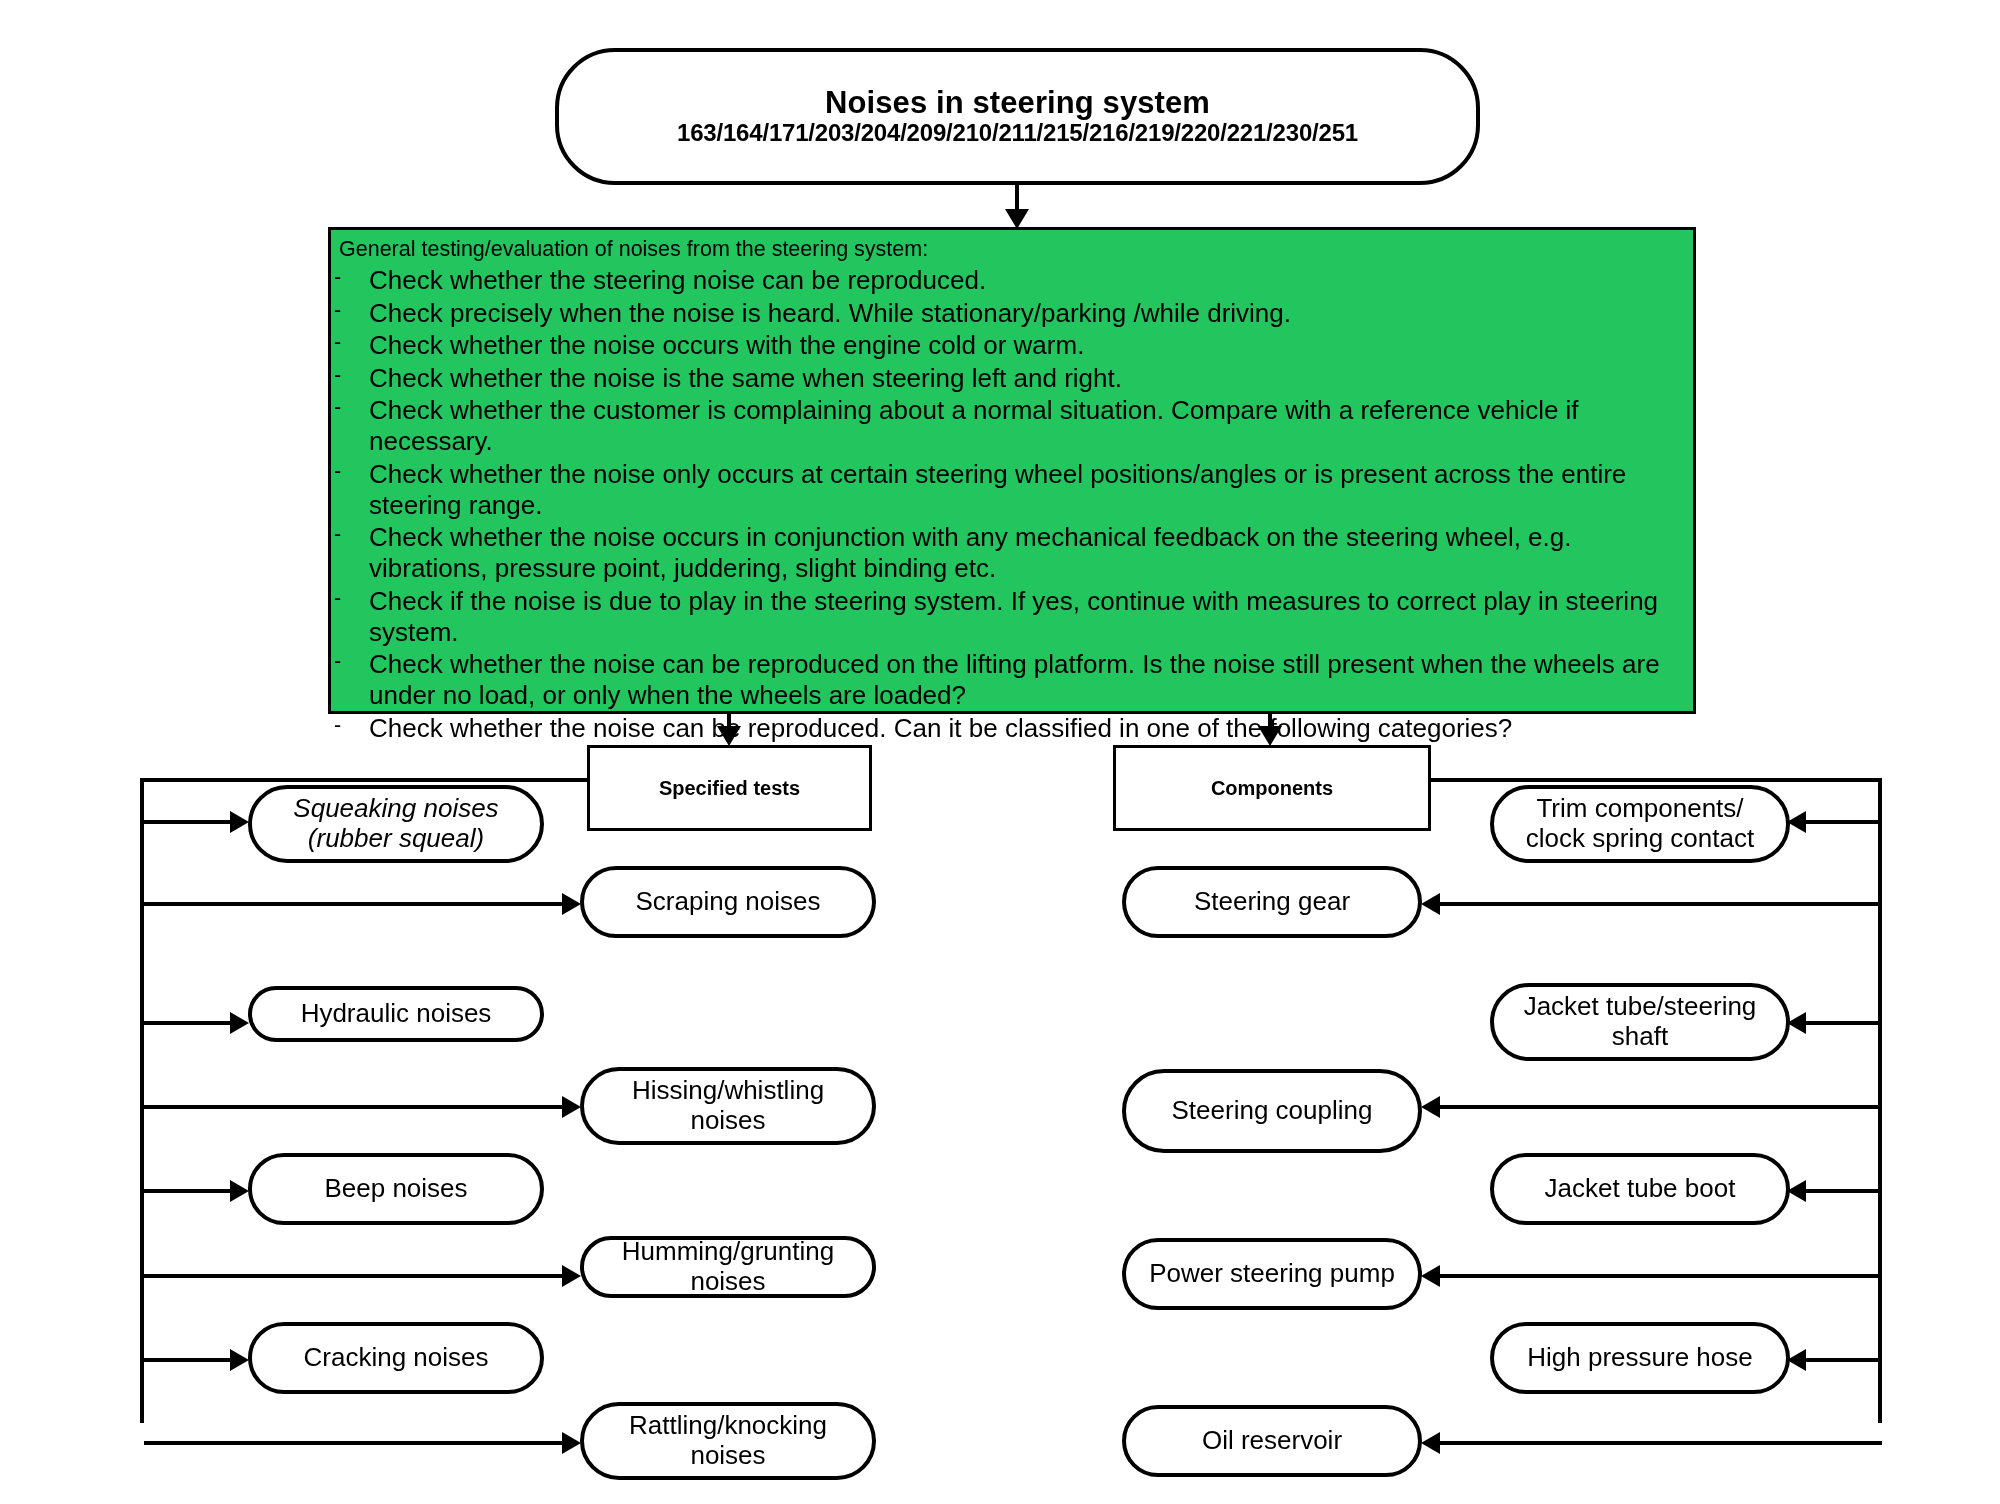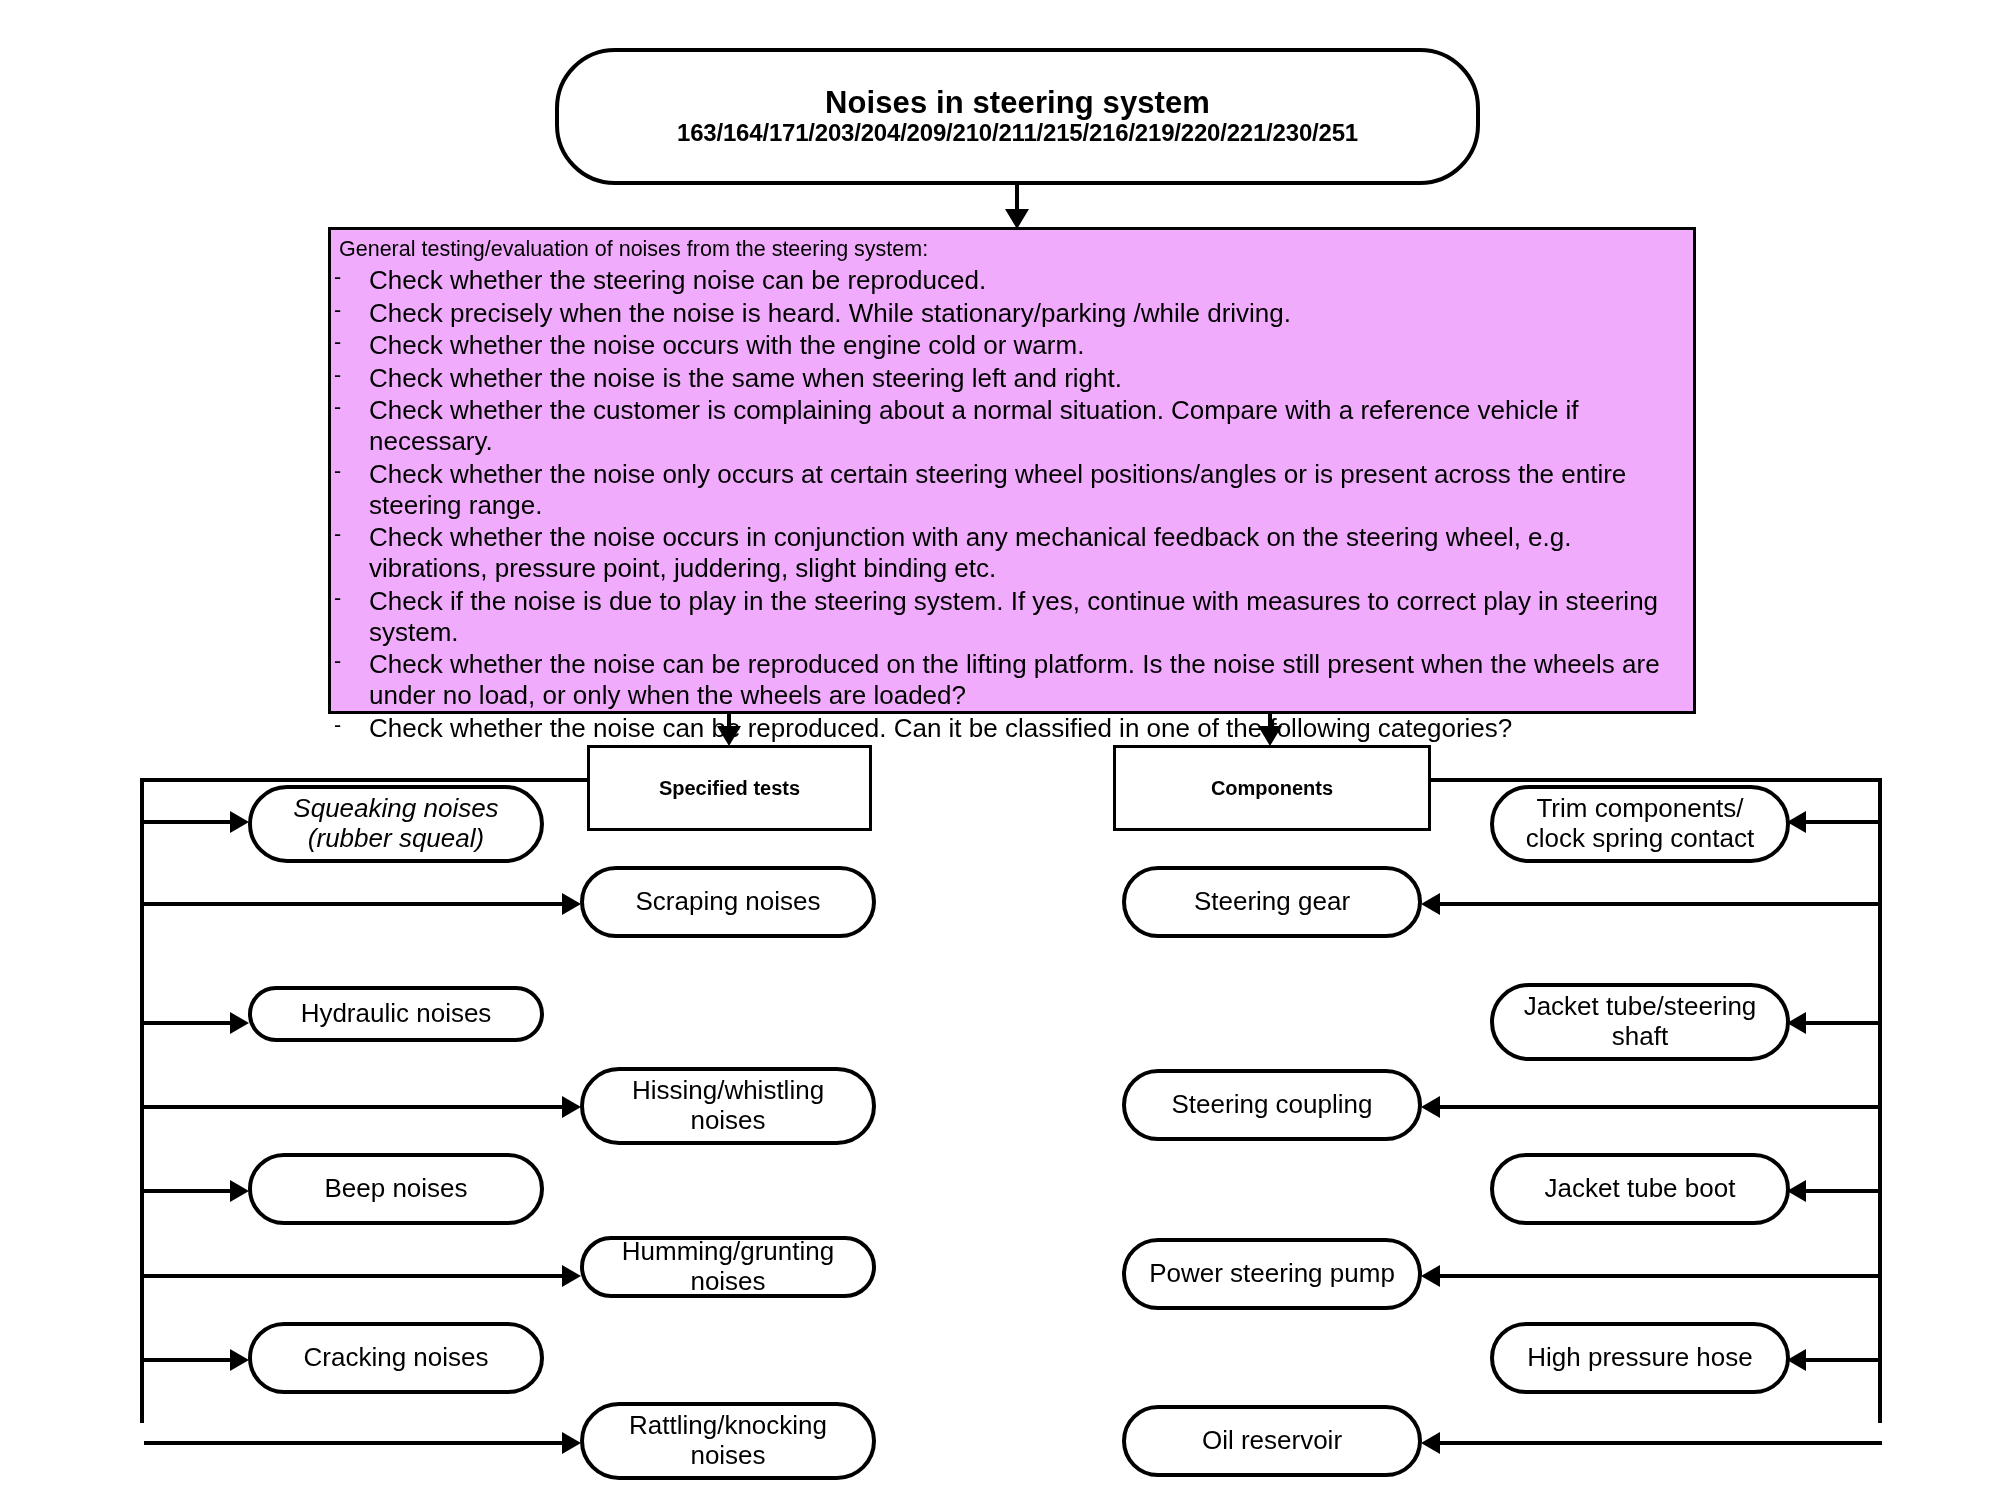--- a/index.html
+++ b/index.html
@@ -44,21 +44,21 @@
   }
   #title-node .l1{ font-size:31px; font-weight:bold; letter-spacing:.1px;}
   #title-node .l2{ font-size:24px; font-weight:bold; letter-spacing:-.2px;}
 
   
   #general-box{
     position:absolute;
     left:328px; top:227px; width:1368px; height:487px;
     box-sizing:border-box;
     border:3px solid #000;
-    background:#f0abfc;
+    background:#22c55e;
     z-index:6;
     padding:7px 10px 0 8px;
   }
   #general-box .head{
     font-size:21.5px;
     margin:0 0 3px 0;
     white-space:nowrap;
   }
   #general-box ul{
     list-style:none;
@@ -258,21 +258,21 @@
   <div class="hline" style="left:1806px; top:1358px; width:76px;"></div>
   <div class="arrow-l" style="left:1787px; top:1349px;"></div>
 
   <div class="hline" style="left:1440px; top:1441px; width:442px;"></div>
   <div class="arrow-l" style="left:1421px; top:1432px;"></div>
 
   <div class="node rounded leaf" style="left:1122px; top:866px; width:300px; height:72px;">
     <span>Steering gear</span>
   </div>
 
-  <div class="node rounded leaf" style="left:1122px; top:1069px; width:300px; height:72px;">
+  <div class="node rounded leaf" style="left:1122px; top:1069px; width:300px; height:84px;">
     <span>Steering coupling</span>
   </div>
 
   <div class="node rounded leaf" style="left:1122px; top:1238px; width:300px; height:72px;">
     <span>Power steering pump</span>
   </div>
 
   <div class="node rounded leaf" style="left:1122px; top:1405px; width:300px; height:72px;">
     <span>Oil reservoir</span>
   </div>

